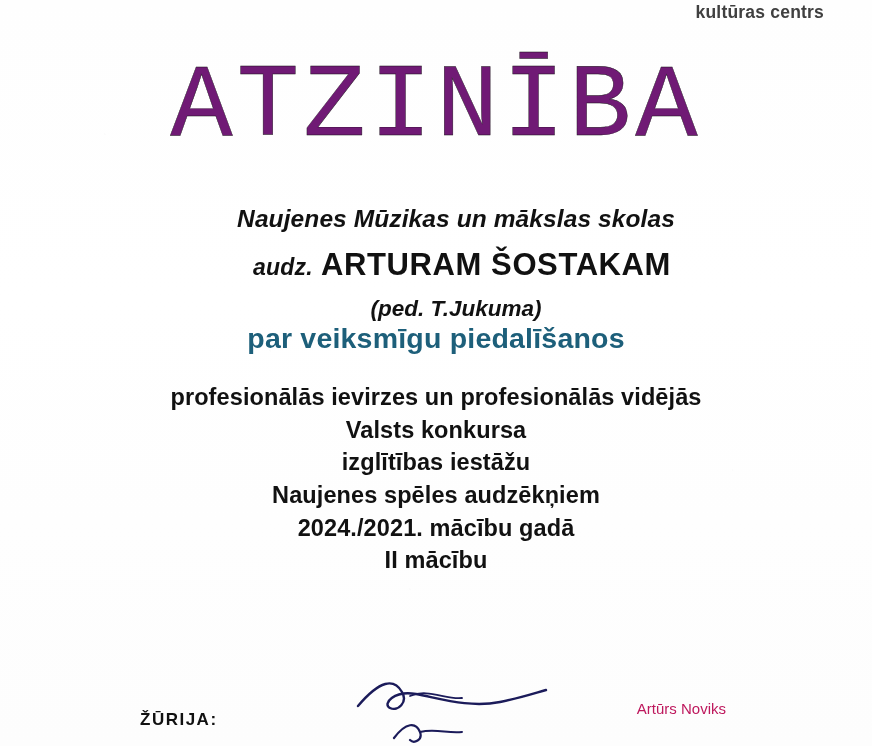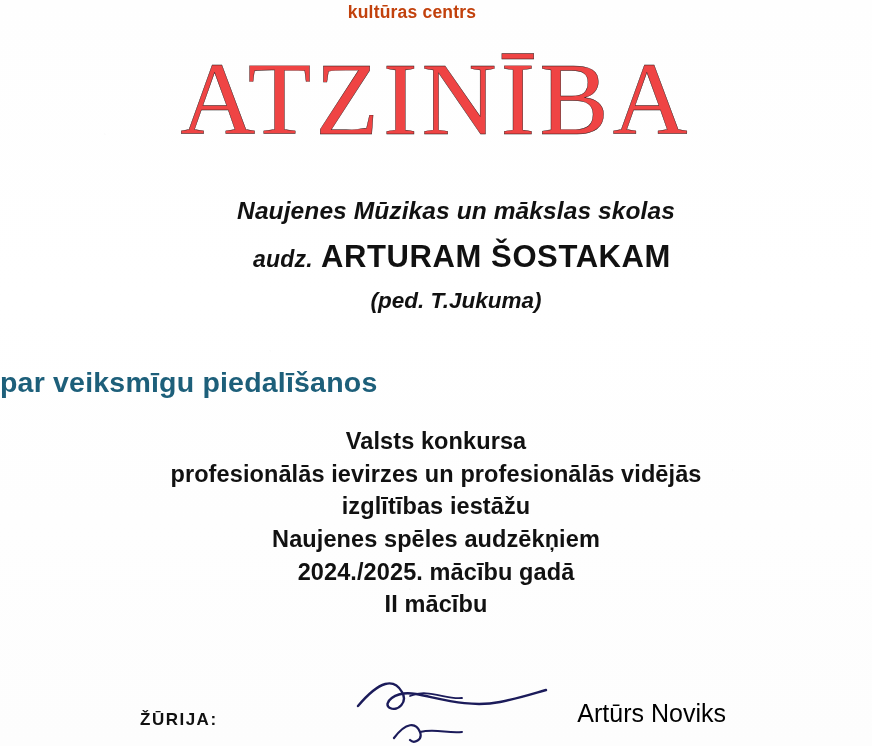--- a/index.html
+++ b/index.html
@@ -30,37 +30,37 @@
   }
   .sheet {
     position: absolute;
     inset: 0;
     display: flex;
     flex-direction: column;
     align-items: center;
   }
   .org-line {
     width: 100%;
-    text-align: center;
+    text-align: right;
     padding-right: 48px;
     box-sizing: border-box;
     margin-top: 2px;
     font-size: 17.5px;
     font-weight: bold;
     letter-spacing: 0.2px;
-    color: #c2410c;
+    color: #404040;
   }
   .title {
-    margin-top: 24px;
+    margin-top: 32px;
     font-size: 104px;
     line-height: 1;
     font-weight: 400;
     letter-spacing: 4px;
-    color: #ef4444;
-    font-family: Liberation Serif, serif;
+    color: #701a75;
+    font-family: Liberation Mono, monospace;
     -webkit-text-stroke: 0.4px #111;
   }
   .recipient-block {
     margin-top: 46px;
     text-align: center;
     width: 100%;
     margin-left: 40px;
   }
   .school {
     font-size: 24.5px;
@@ -88,25 +88,25 @@
     letter-spacing: 0.6px;
   }
   .teacher {
     margin-top: 13px;
     font-size: 22.5px;
     font-weight: bold;
     font-style: italic;
     color: #111;
   }
   .highlight {
-    margin-top: 52px;
     font-size: 28.5px;
     font-weight: bold;
     color: #1d5f7a;
     letter-spacing: 0.2px;
+    text-align: center;
     width: 100%;
   }
   .competition {
     margin-top: 26px;
     text-align: center;
     width: 100%;
     color: #111;
   }
   .competition div {
     font-size: 23.5px;
@@ -127,23 +127,23 @@
     bottom: 16px;
     font-size: 17px;
     font-weight: bold;
     color: #111;
     letter-spacing: 1.5px;
     text-align: center;
   }
   .jury-name {
     position: absolute;
     right: 146px;
-    bottom: 18px;
-    font-size: 25px;
-    color: #000000;
+    bottom: 29px;
+    font-size: 15px;
+    color: #be185d;
   }
   .signature {
     position: absolute;
     left: 350px;
     bottom: 2px;
     width: 220px;
     height: 72px;
   }
   .signature svg { display: block; }
 </style>
@@ -163,25 +163,25 @@
     <div class="student">
       <span class="prefix">audz.</span>
       <span class="name">ARTURAM ŠOSTAKAM</span>
     </div>
     <div class="teacher">(ped. T.Jukuma)</div>
   </div>
 
   <div class="highlight">par veiksmīgu piedalīšanos</div>
 
   <div class="competition">
+    <div>profesionālās ievirzes un profesionālās vidējās</div>
     <div>Valsts konkursa</div>
-    <div>profesionālās ievirzes un profesionālās vidējās</div>
     <div>izglītības iestāžu</div>
     <div>Naujenes spēles audzēkņiem</div>
-    <div>2024./2025. mācību gadā</div>
+    <div>2024./2021. mācību gadā</div>
     <div>II mācību</div>
   </div>
 
   <div class="footer">
     <div class="jury-label">ŽŪRIJA:</div>
 
     <div class="signature">
       <svg width="220" height="72" viewBox="0 0 220 72" fill="none">
         <path d="M8 34 C 30 8, 44 6, 52 20 C 58 30, 48 40, 40 36 C 32 32, 44 18, 66 22 C 92 27, 120 36, 150 30 C 170 26, 182 22, 196 18" stroke="#1b1b5a" stroke-width="2.4" stroke-linecap="round" fill="none"></path>
         <path d="M60 24 C 78 16, 96 28, 112 26" stroke="#1b1b5a" stroke-width="1.8" stroke-linecap="round" fill="none"></path>

